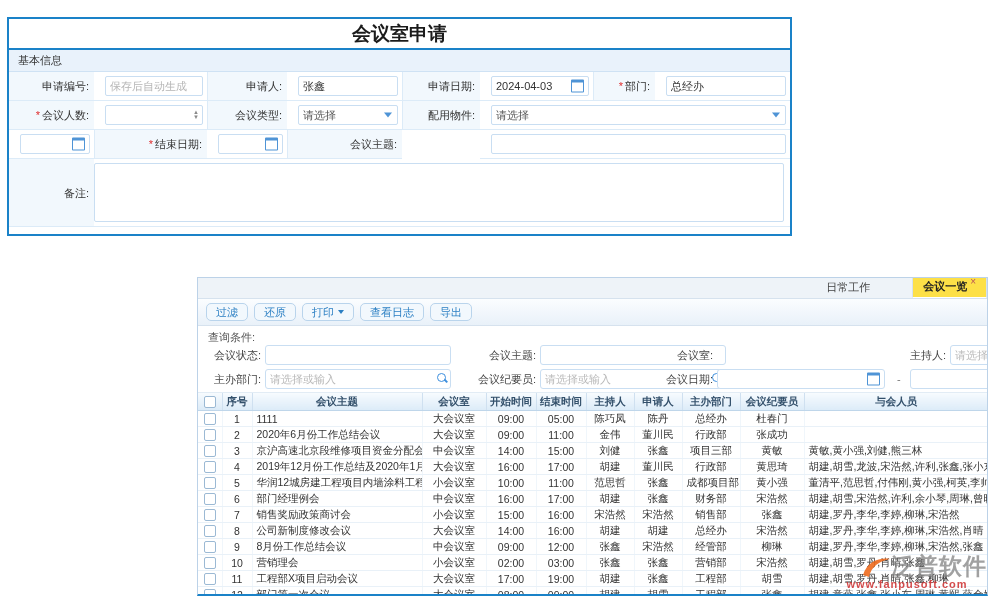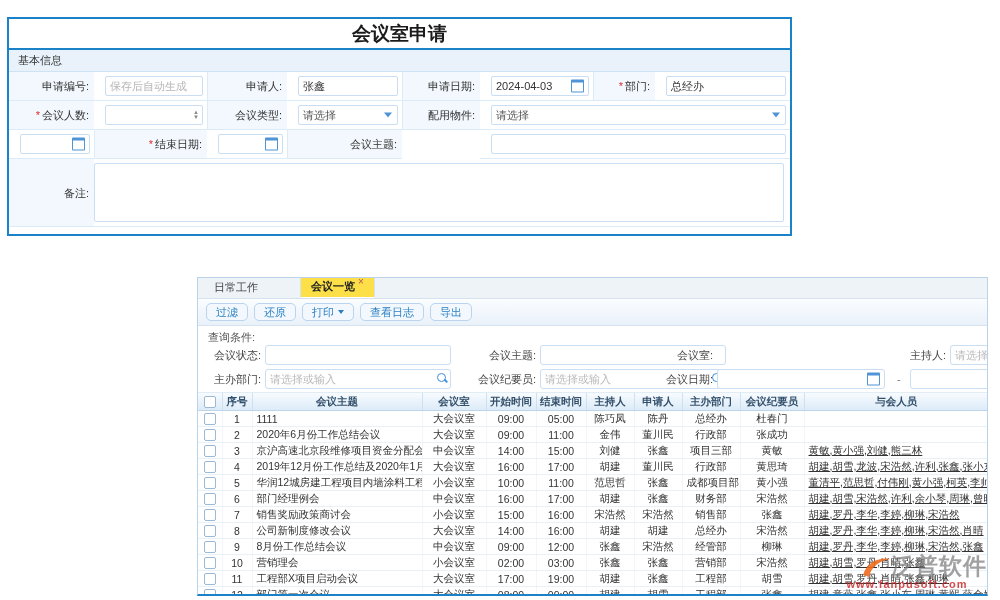--- a/index.html
+++ b/index.html
@@ -22,21 +22,21 @@
   .spin{position:absolute;right:4px;top:50%;transform:translateY(-50%);display:flex;flex-direction:column;line-height:5px;color:#8a8a8a;font-size:6px;}
   .sel{position:relative;width:100%;height:20px;border:1px solid #c9def2;border-radius:2px;background:#fff;display:flex;align-items:center;padding:0 4px;box-sizing:border-box;color:#555;}
   .sel .caret{position:absolute;right:5px;top:50%;transform:translateY(-50%);width:0;height:0;border-left:4px solid transparent;border-right:4px solid transparent;border-top:5px solid #4f94d6;}
   .remark-label{grid-column:1;height:68px;line-height:68px;}
   .remark-ctrl{grid-column:2 / 9;height:68px;padding:4px 6px 4px 0;}
   .remark-ta{width:100%;height:100%;border:1px solid #c9def2;border-radius:2px;resize:none;box-sizing:border-box;outline:none;background:#fff;}
   .span-wide{grid-column:6 / 9;}
 
   
   .list-panel{position:absolute;left:197px;top:277px;width:791px;height:319px;background:#fff;border:1px solid #bcd2e8;border-bottom:2px solid #1a82c8;box-sizing:border-box;overflow:hidden;}
-  .tab-bar{height:20px;background:#eef3f8;border-bottom:1px solid #d6e2ee;display:flex;align-items:flex-end;padding-left:6px;font-size:11px;}
+  .tab-bar{height:20px;background:#eef3f8;border-bottom:1px solid #d6e2ee;display:flex;align-items:flex-end;padding-left:6px;font-size:11px;justify-content:flex-end;}
   .tab{padding:2px 10px 3px 10px;color:#444;cursor:pointer;}
   .tab.active{background:#fde047;border:1px solid #d6e2ee;border-bottom:1px solid #fff;font-weight:bold;color:#222;border-radius:2px 2px 0 0;margin-left:32px;}
   .tab-close{color:#bb5555;font-size:10px;margin-left:3px;font-weight:normal;vertical-align:super;line-height:8px;}
   .toolbar{height:26px;background:linear-gradient(#fbfdff,#e9f1f9);border-bottom:1px solid #d6e2ee;display:flex;align-items:center;gap:6px;padding-left:8px;}
   .tbtn{height:18px;padding:0 9px;font-size:11px;color:#2b7fc3;background:#f2f8fd;border:1px solid #b9d4ec;border-radius:5px;display:flex;align-items:center;gap:4px;cursor:pointer;font-family:inherit;}
   .tbtn .dcaret{width:0;height:0;border-left:3px solid transparent;border-right:3px solid transparent;border-top:4px solid #2b7fc3;}
 
   .query{position:relative;height:66px;border-bottom:1px solid #e2ecf5;font-size:11px;color:#444;}
   .q-title{position:absolute;left:10px;top:4px;color:#555;}
   .frow{position:absolute;left:0;width:1000px;height:22px;}
@@ -47,21 +47,21 @@
   .fin::placeholder{color:#b9b9b9;}
   .search-icon{position:absolute;right:5px;top:4px;width:7px;height:7px;border:1.5px solid #3d8fde;border-radius:50%;}
   .search-icon::after{content:"";position:absolute;left:6px;top:6px;width:4px;height:1.5px;background:#3d8fde;transform:rotate(45deg);}
   .dash{position:absolute;top:0;line-height:20px;color:#777;}
 
   table.grid{border-collapse:collapse;table-layout:fixed;width:791px;font-size:10.5px;}
   table.grid th{height:17px;background:linear-gradient(#f7fbfe,#dcebf8);color:#33506b;font-weight:bold;border-right:1px solid #cfe0f0;border-bottom:1px solid #bfd6ea;padding:0 3px;white-space:nowrap;overflow:hidden;}
   table.grid td{height:15px;border-bottom:1px solid #e9f1f8;border-right:1px solid #f0f6fb;padding:0 4px;white-space:nowrap;overflow:hidden;color:#333;}
   td.c,th.c{text-align:center;}
   td.link{color:#3d8fde;cursor:pointer;}
-  td.dim{color:#555;text-decoration:underline;}
+  td.dim{color:#555;}
   .cbx{display:inline-block;width:10px;height:10px;border:1px solid #9bb9d4;border-radius:2px;background:#fff;vertical-align:middle;cursor:pointer;}
 
   
   .watermark{position:absolute;right:0;bottom:4px;width:160px;text-align:center;pointer-events:none;z-index:6;}
   .wm-row{display:flex;align-items:center;justify-content:flex-end;gap:0;}
   .wm-text{font-size:23px;font-weight:bold;color:rgba(130,130,130,0.75);letter-spacing:1px;white-space:nowrap;}
   .wm-url{font-size:11px;font-weight:bold;color:rgba(205,45,45,0.85);letter-spacing:1px;margin-top:-4px;}
 </style>
 </head>
 <body>

